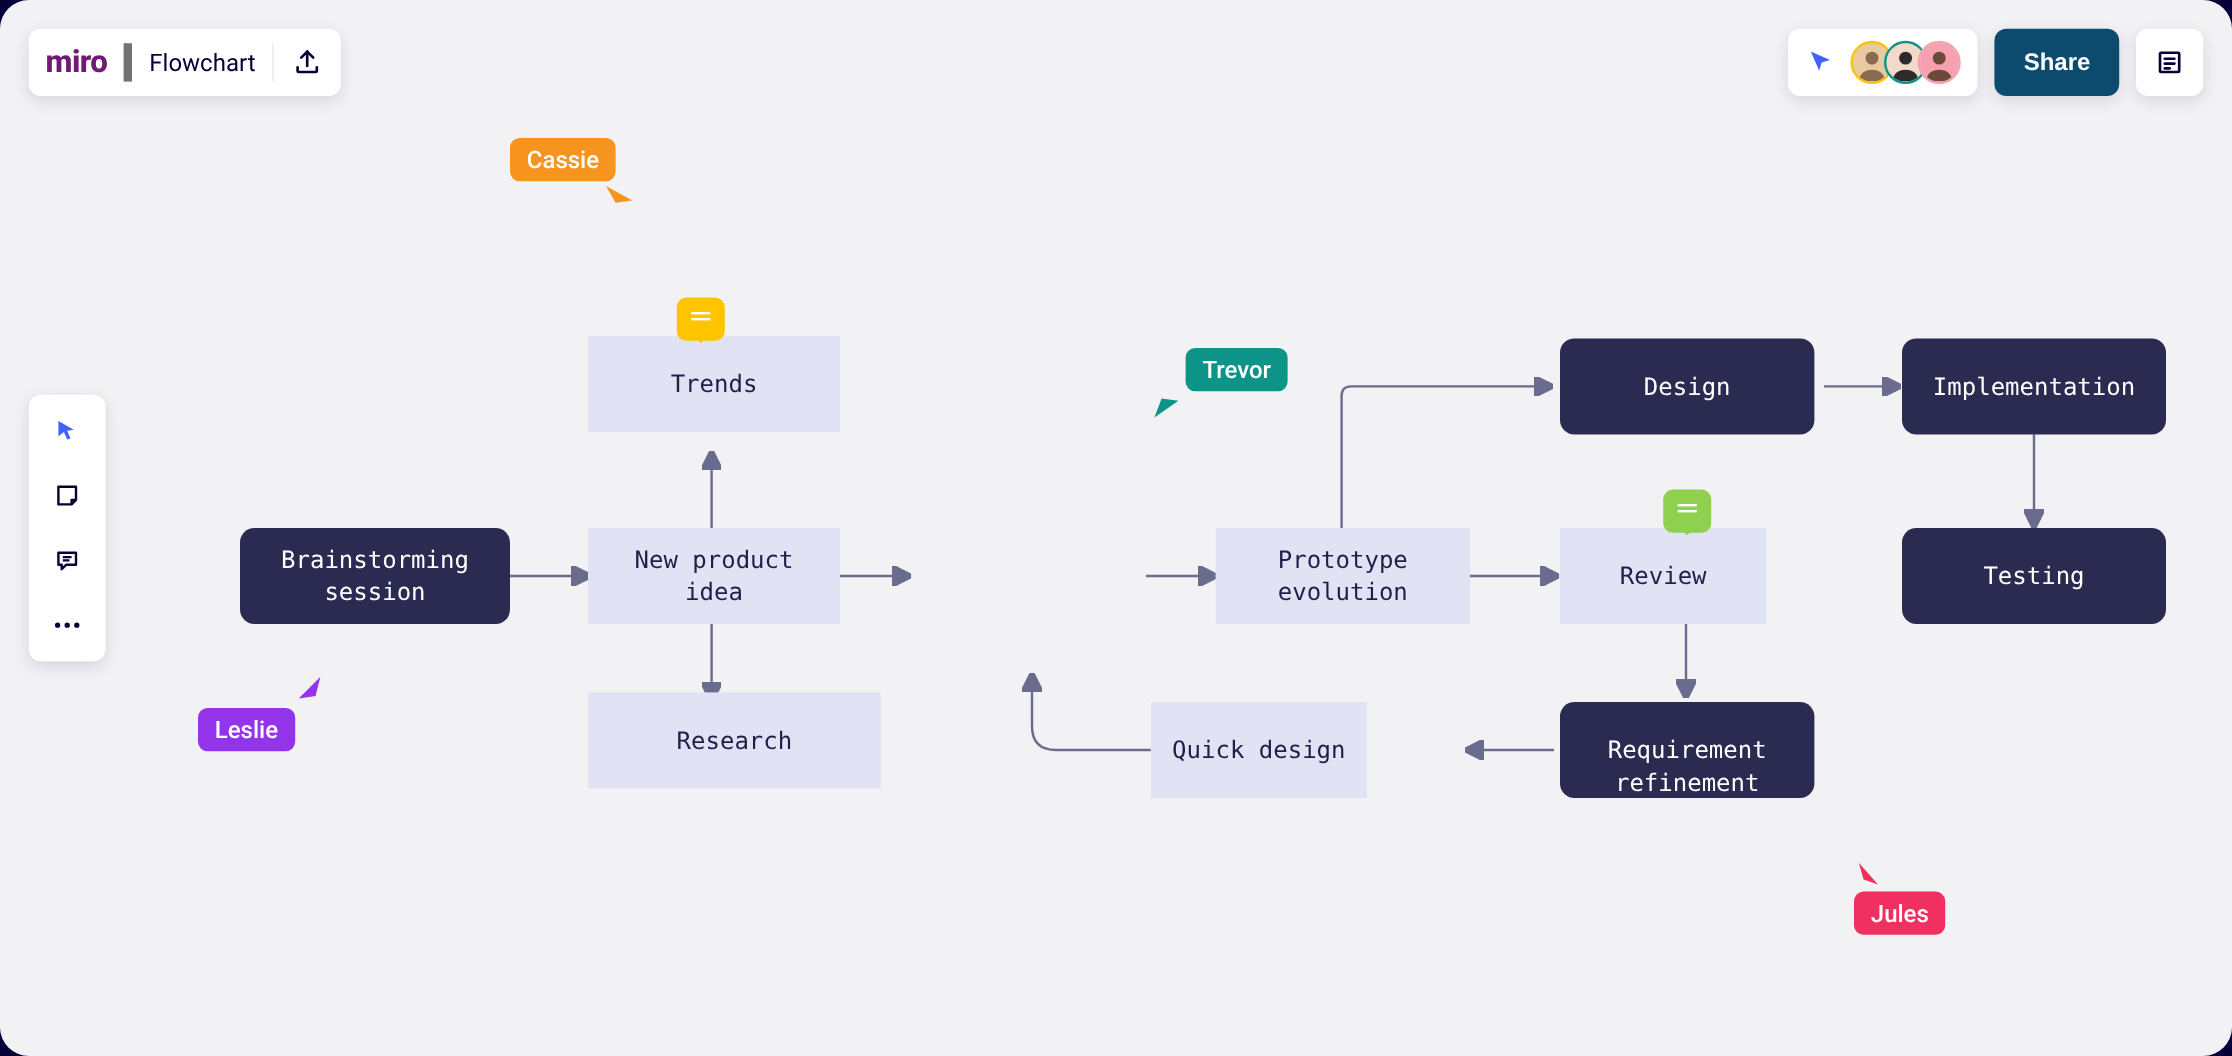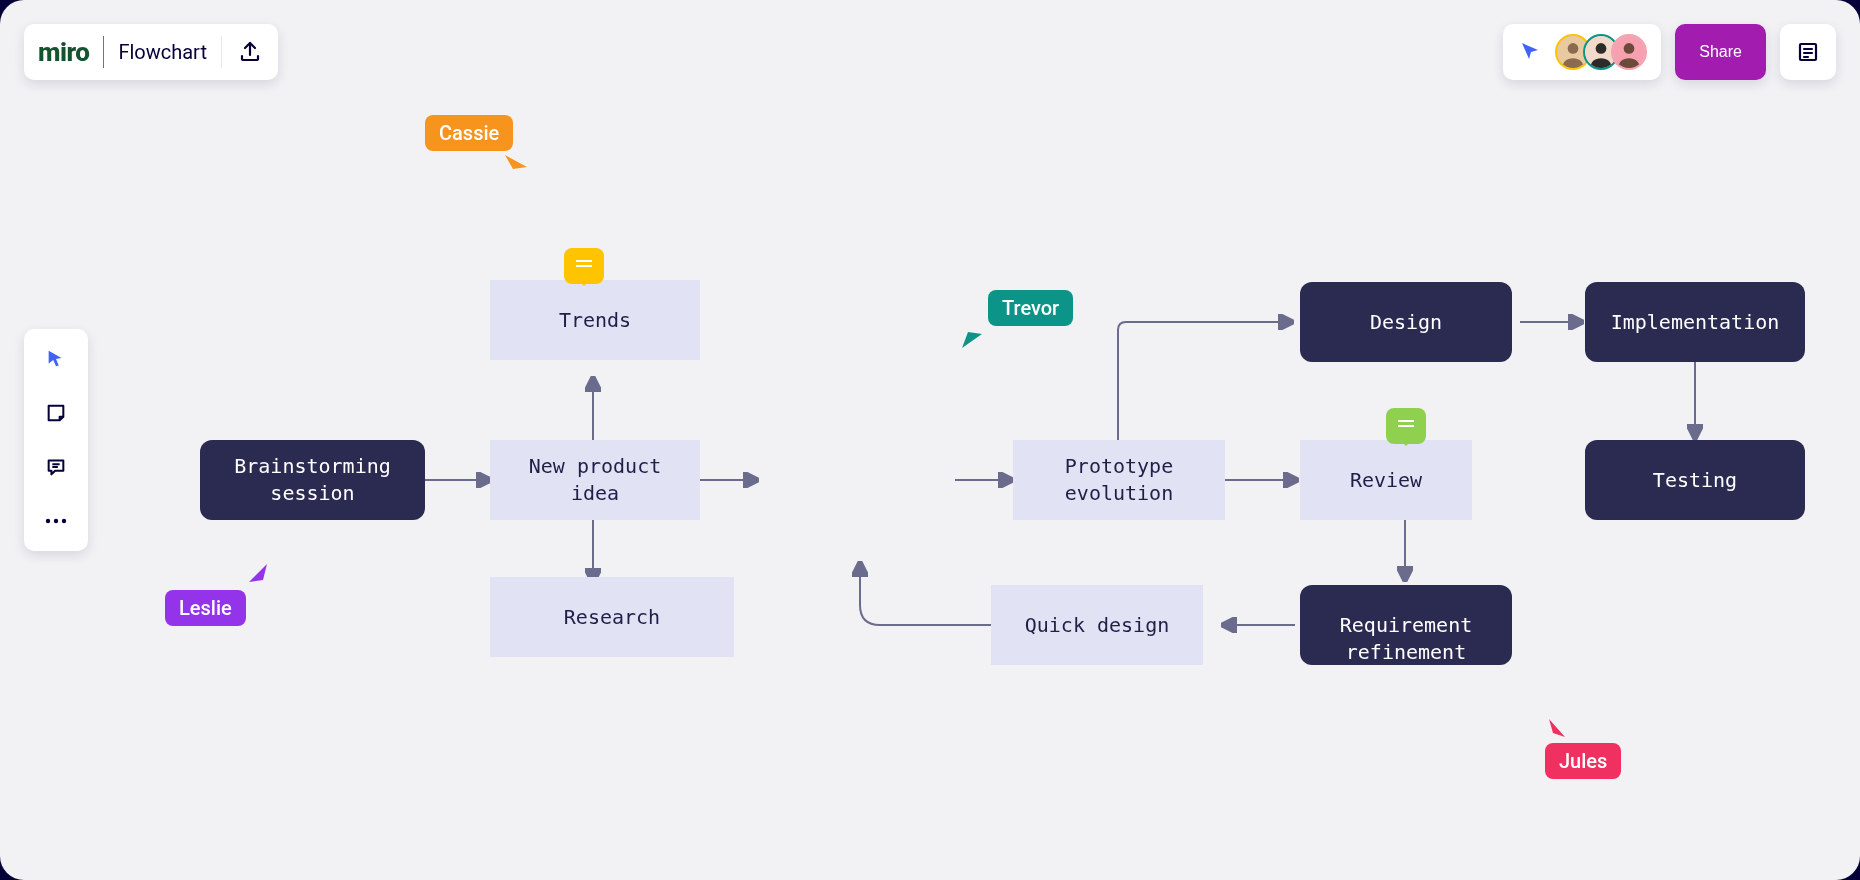--- a/index.html
+++ b/index.html
@@ -30,23 +30,23 @@
     box-shadow: 0 4px 12px rgba(5,0,56,0.12);
     display: flex;
     align-items: center;
     padding: 0 14px;
     gap: 14px;
   }
   .logo {
     font-size: 26px;
     font-weight: 800;
     letter-spacing: -0.5px;
-    color: #14532d;
+    color: #701a75;
     padding-right: 14px;
-    border-right: 1px solid #737373;
+    border-right: 7px solid #737373;
     height: 32px;
     line-height: 32px;
   }
   .board-title {
     font-size: 20px;
     font-weight: 400;
     color: #050038;
     padding-right: 14px;
     border-right: 1px solid #E6E6EB;
     height: 32px;
@@ -79,27 +79,27 @@
     border:2px solid #fff;
     margin-left:-8px;
     background:#ccc;
     overflow:hidden;
     position:relative;
   }
   .avatar:first-child{margin-left:0;}
   .avatar svg{width:100%;height:100%;}
   .share-btn {
     height:56px;
-    background:#a21caf;
+    background:#0c4a6e;
     color:#fff;
     border:none;
     border-radius:10px;
     padding:0 24px;
-    font-size:16px;
-    font-weight:400;
+    font-size:20px;
+    font-weight:700;
     cursor:pointer;
     box-shadow:0 4px 12px rgba(5,0,56,0.12);
   }
   .panel-btn {
     width:56px;height:56px;background:#fff;border-radius:10px;
     box-shadow:0 4px 12px rgba(5,0,56,0.12);
     display:flex;align-items:center;justify-content:center;
     color:#050038;cursor:pointer;
   }
 
@@ -248,21 +248,21 @@
     <div class="node dark" style="left:1585px; top:282px; width:220px; height:80px;">
         <span>Implementation</span>
       </div>
     <div class="node dark" style="left:1585px; top:440px; width:220px; height:80px;">
         <span>Testing</span>
       </div>
     <div class="node dark" style="left:1300px; top:585px; width:212px; height:80px;">
         <span style="white-space:pre-line;margin-top:28px;">Requirement
 refinement</span>
       </div>
-    <div class="node light" style="left:991px; top:585px; width:212px; height:80px;">
+    <div class="node light" style="left:959px; top:585px; width:180px; height:80px;">
         <span>Quick design</span>
       </div>
 
     <div class="bubble bubble-yellow" style="left:564px; top:248px;">
         <div class="bubble-lines"></div>
       </div>
     <div class="bubble bubble-green" style="left:1386px; top:408px;">
         <div class="bubble-lines"></div>
       </div>
 

